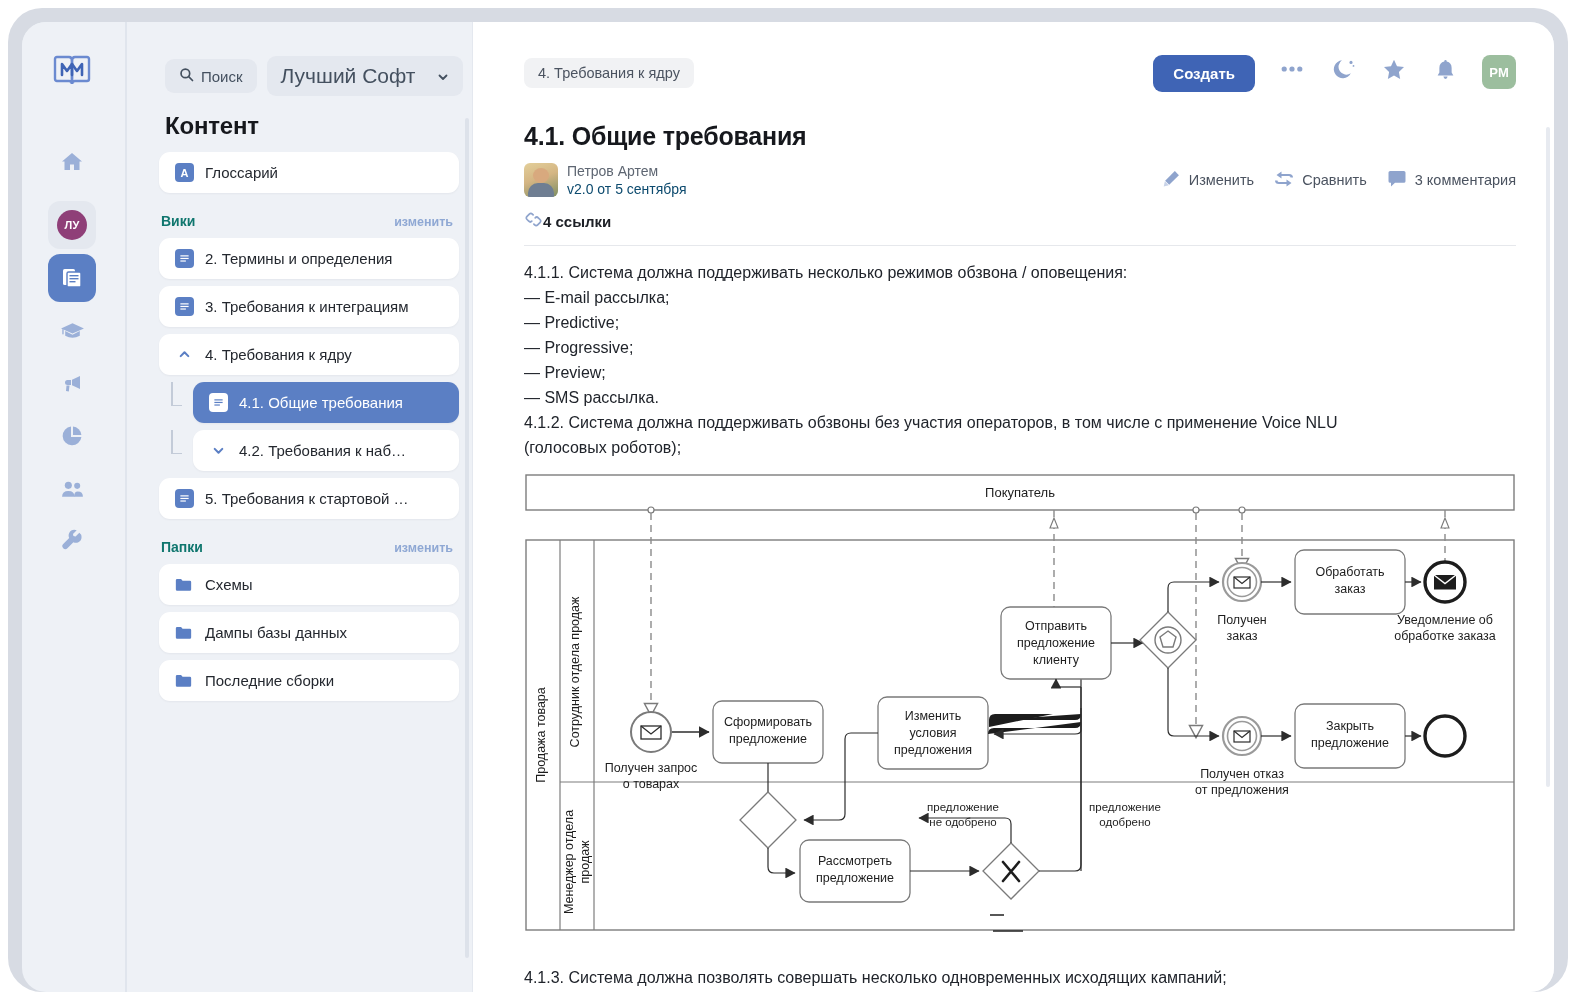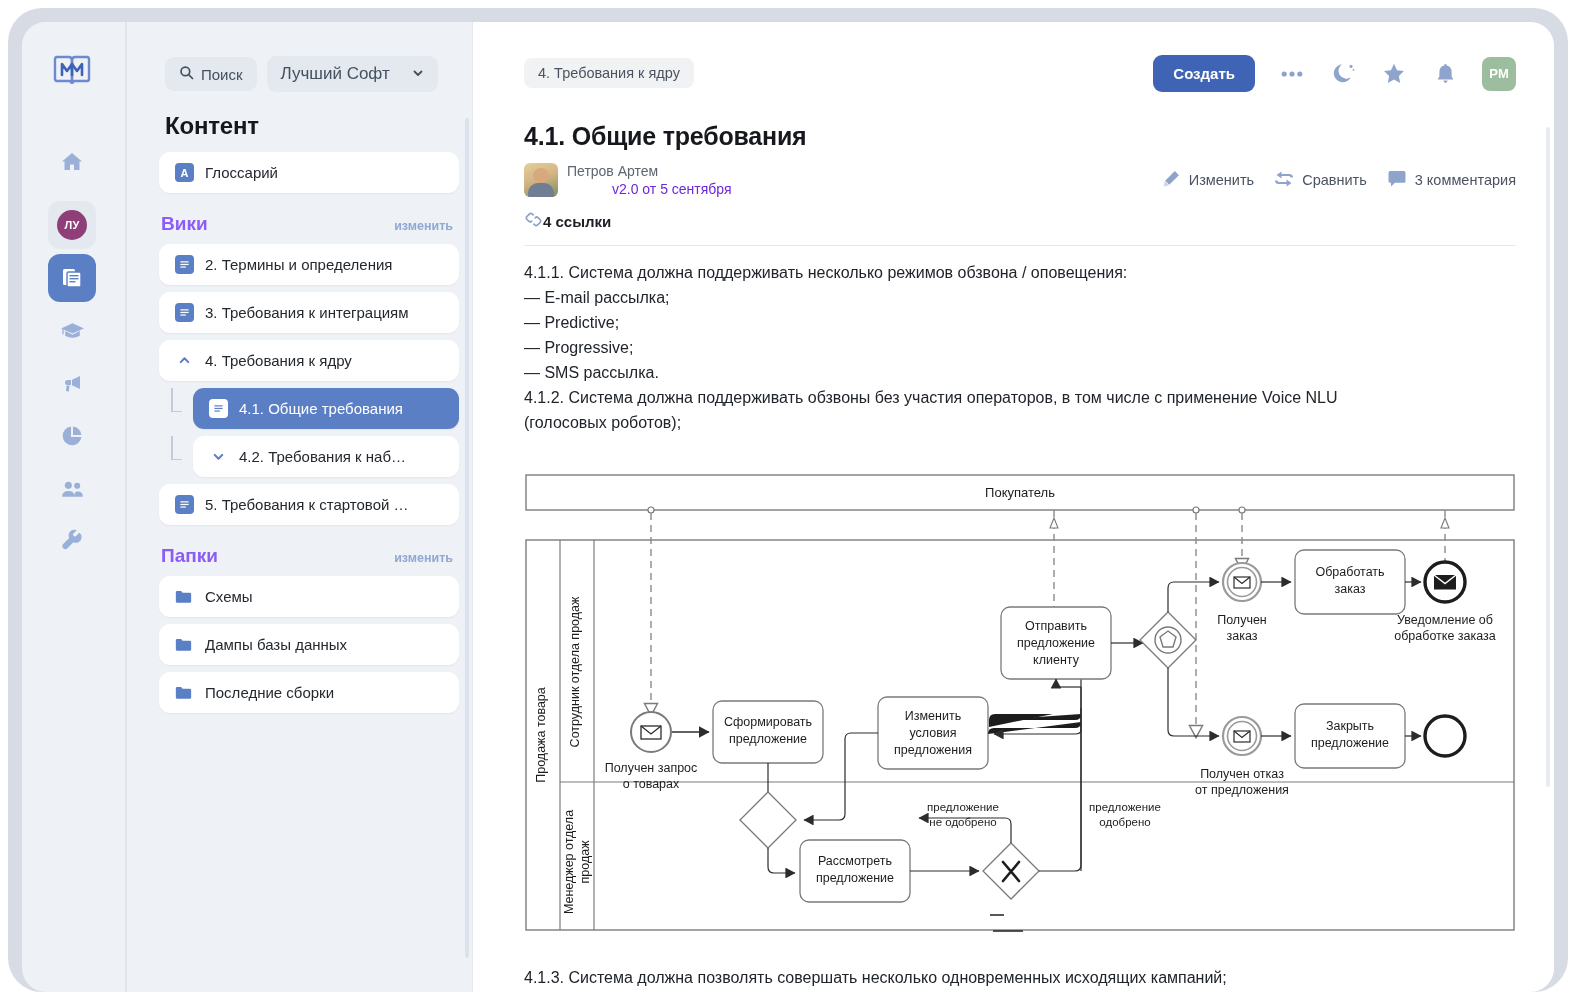--- a/index.html
+++ b/index.html
@@ -80,21 +80,21 @@
   .sb-search {
     display: flex; align-items: center; gap: 7px;
     background: #e4e8ef; border-radius: 9px;
     padding: 8px 14px;
     font-size: 15px; color: #44505f; cursor: pointer;
   }
   .sb-space {
     display: flex; align-items: center; gap: 22px;
     background: #e4e8ef; border-radius: 9px;
     padding: 8px 14px;
-    font-size: 17px; color: #44505f; cursor: pointer;
+    font-size: 21px; color: #44505f; cursor: pointer;
   }
   .sb-title {
     position: absolute; left: 38px; top: 90px;
     font-size: 24px; font-weight: 700; color: #16181d;
     letter-spacing: -.2px;
   }
   .sb-scroll {
     position: absolute; left: 32px; top: 130px;
     width: 300px; height: 800px;
   }
@@ -109,21 +109,21 @@
     font-size: 15px; color: #24282f;
     cursor: pointer;
     box-shadow: 0 1px 2px rgba(30,40,60,.05);
   }
   .sb-card .lbl { margin-left: 11px; white-space: nowrap; overflow: hidden; text-overflow: ellipsis; }
   .sb-card.sel { background: #5b7fc4; color: #ffffff; }
   .sb-group {
     display: flex; align-items: baseline; justify-content: space-between;
     padding: 13px 6px 9px 2px;
   }
-  .sb-group .g-name { font-size: 19px; color: #8b5cf6; font-weight: 600; }
+  .sb-group .g-name { font-size: 14px; color: #0f766e; font-weight: 600; }
   .sb-group .g-edit { font-size: 12.5px; color: #8fa8d4; cursor: pointer; font-weight: 600; }
   .sb-child { display: flex; align-items: center; }
   .sb-elbow {
     width: 34px; height: 41px; position: relative; flex: 0 0 34px;
   }
   .sb-elbow::before {
     content: ""; position: absolute; left: 12px; top: -4px;
     width: 1.5px; height: 24px; background: #c3cbd8;
   }
   .sb-elbow::after {
@@ -171,21 +171,21 @@
     position: absolute; left: 0; top: 0; width: 1081px; height: 100px;
   }
   .breadcrumb {
     position: absolute; left: 51px; top: 36px;
     background: #f1f2f4; border-radius: 8px;
     padding: 7px 14px; font-size: 14.5px; color: #4b5360;
     cursor: pointer;
   }
   .top-actions {
     position: absolute; right: 38px; top: 33px;
-    display: flex; align-items: center; gap: 23px;
+    display: flex; align-items: flex-start; gap: 23px;
   }
   .btn-create {
     background: #3f64b5; color: #ffffff;
     border: none; border-radius: 9px;
     padding: 10px 20px; font-size: 15px; font-weight: 700;
     font-family: inherit; cursor: pointer;
   }
   .ic-btn { cursor: pointer; display: flex; align-items: center; justify-content: center; width: 28px; height: 28px; }
   .pm-avatar {
     width: 34px; height: 34px; border-radius: 8px;
@@ -216,21 +216,21 @@
   .author-pic::before {
     content:""; position:absolute; left:9px; top:5px; width:16px; height:15px;
     border-radius:50%; background:#d8a97e;
   }
   .author-pic::after {
     content:""; position:absolute; left:4px; top:20px; width:26px; height:16px;
     border-radius:10px 10px 0 0; background:#6f7e92;
   }
   .author-txt { line-height: 1.32; }
   .author-name { font-size: 14px; color: #5e6672; }
-  .author-ver { font-size: 14px; color: #6d28d9; margin-left: 45px; }
+  .author-ver { font-size: 14px; color: #0c4a6e; }
   .doc-ops {
     position: absolute; right: 38px; top: 52px;
     display: flex; align-items: center; gap: 20px;
     font-size: 14.5px; color: #4b5360;
   }
   .doc-op { display: flex; align-items: center; gap: 8px; cursor: pointer; }
   .links-row {
     position: absolute; left: 51px; top: 93px;
     display: flex; align-items: center; 
     font-size: 15px; font-weight: 700; color: #1d2026; cursor: pointer;
@@ -584,20 +584,21 @@
           <span>4 ссылки</span>
         </div>
 
         <div class="hr"></div>
 
         <div class="body-text">
           <p>4.1.1. Система должна поддерживать несколько режимов обзвона / оповещения:</p>
           <p>— E-mail рассылка;</p>
           <p>— Predictive;</p>
           <p>— Progressive;</p>
+          <p>— Preview;</p>
           <p>— SMS рассылка.</p>
           <p>4.1.2. Система должна поддерживать обзвоны без участия операторов, в том числе с применение Voice NLU</p>
           <p>(голосовых роботов);</p>
         </div>
 
         <div class="diagram">
           <svg width="994" height="470" viewBox="0 0 994 470">
             <defs>
               <marker id="arw" markerWidth="9" markerHeight="9" refX="8" refY="4.5" orient="auto">
                 <path d="M0 0 L8.5 4.5 L0 9 Z" fill="#2c2c2c"></path>

